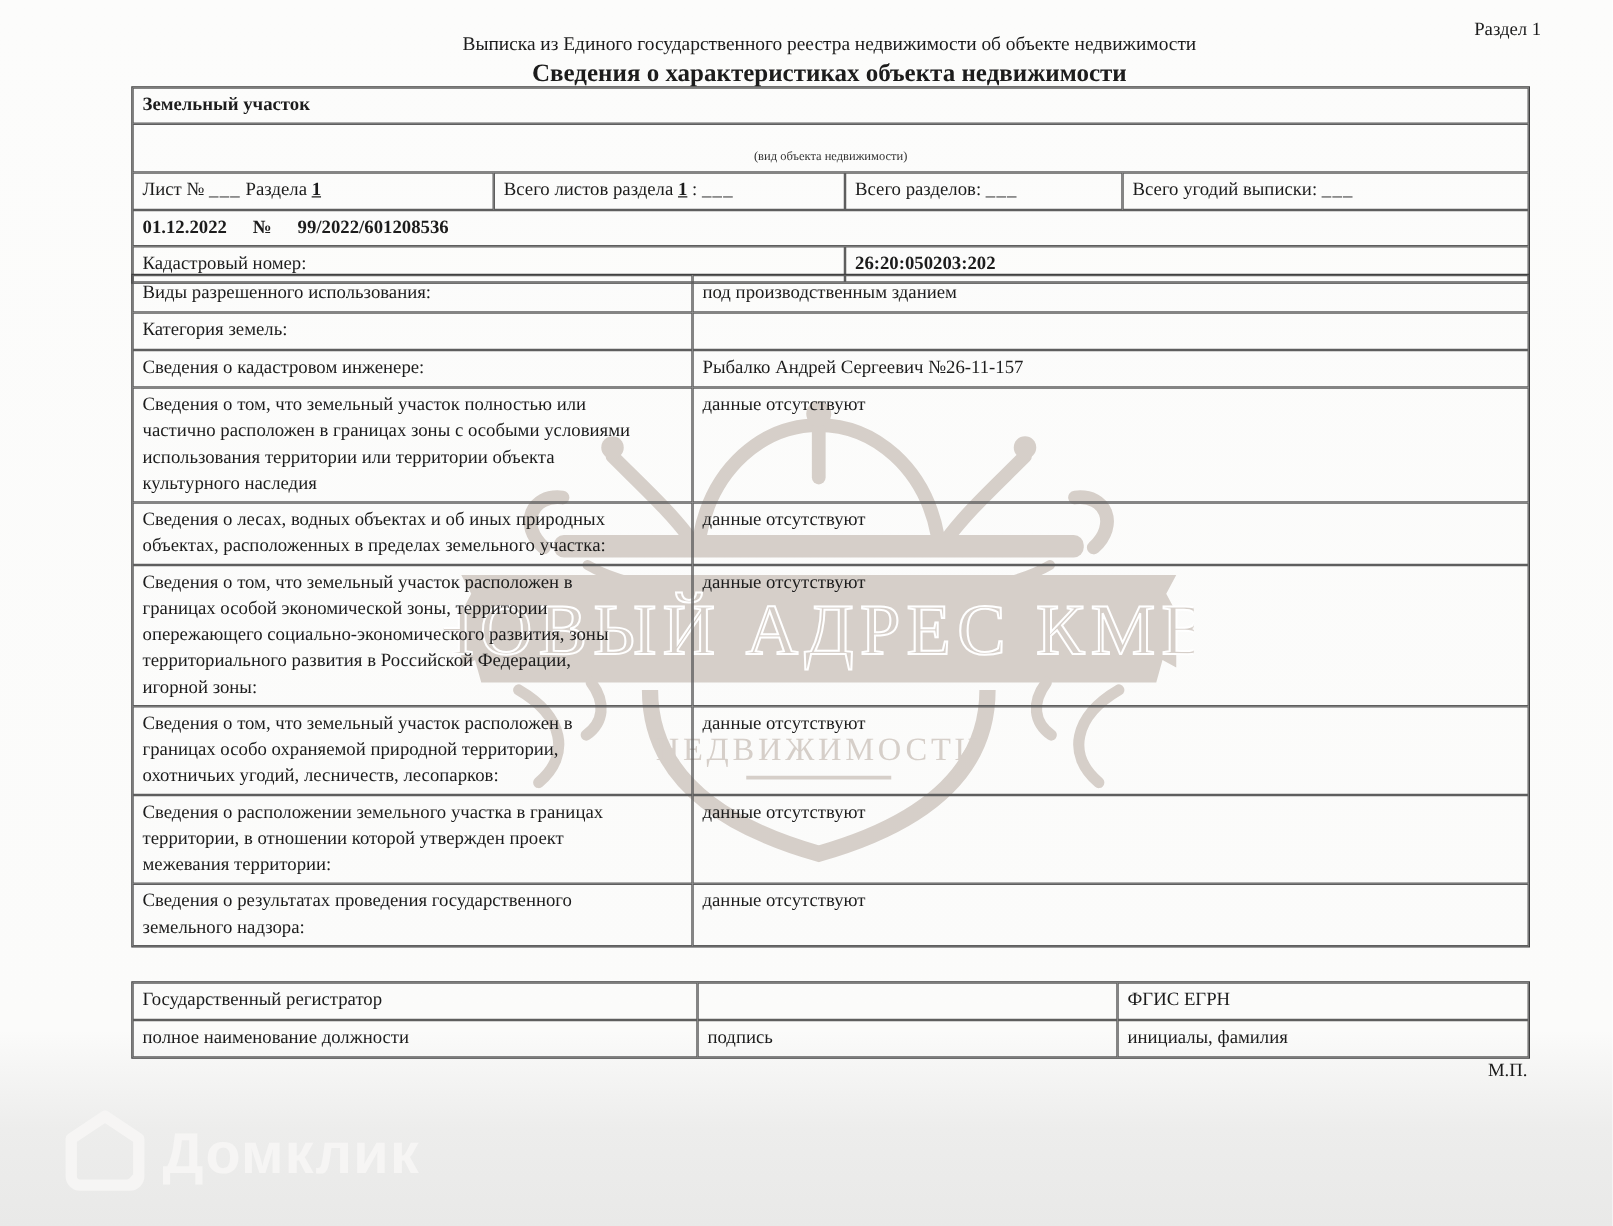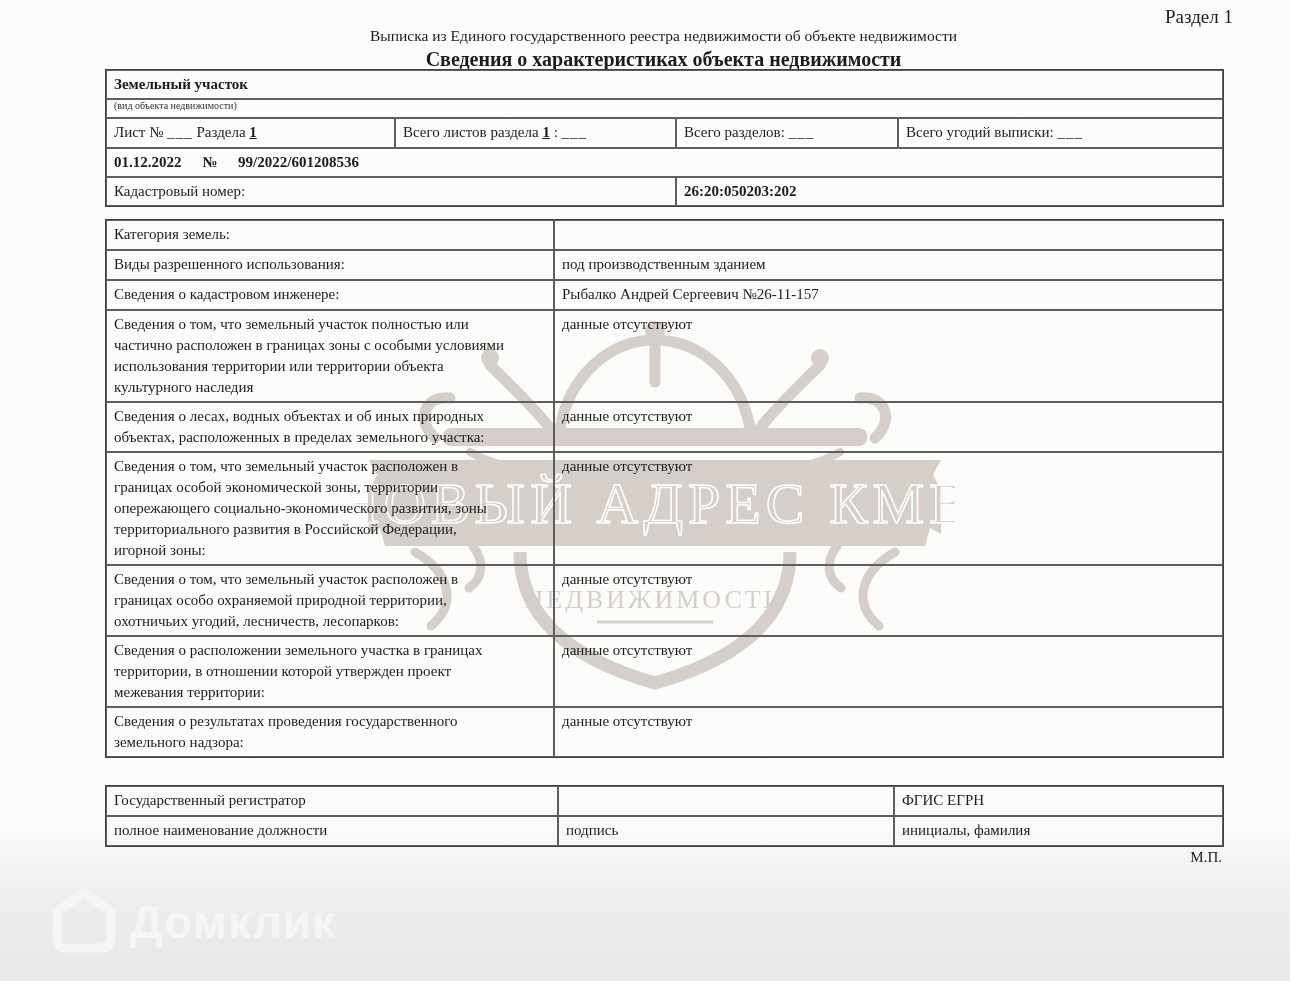--- a/index.html
+++ b/index.html
@@ -2,31 +2,31 @@
 <html><head>
 <meta charset="utf-8">
 <style>
   html,body{margin:0;padding:0}
   body{
     width:1290px;height:981px;position:relative;overflow:hidden;
     background:linear-gradient(180deg,#fcfcfb 0%,#fbfbfa 84%,#ededec 92%,#e9e9e8 100%);
     font-family:"Liberation Serif",serif;color:#1c1c1c;
   }
   .abs{position:absolute}
-  .section-label{top:6px;right:57px;font-size:19px}
+  .section-label{top:16px;right:57px;font-size:15px}
   .doc-title{top:27px;left:105px;width:1117px;text-align:center;font-size:15.5px}
   .doc-subtitle{top:48px;left:105px;width:1117px;text-align:center;font-size:20px;font-weight:bold}
 
   table{position:absolute;left:105px;width:1117px;border-collapse:separate;border-spacing:0;
         table-layout:fixed;border:1px solid #404040;z-index:2;background:transparent}
   td{border:1px solid #5e5e5e;padding:3px 7px;vertical-align:top;font-size:15px;line-height:21px;background:transparent}
   .b{font-weight:bold}
   .t-header{top:69px}
   .t-header td{height:18px}
-  .t-header .caption{font-size:10px;line-height:12px;height:14px;padding-top:0;color:#333}
+  .t-header .caption{text-align:center;font-size:10px;line-height:12px;height:14px;padding-top:20px;color:#333}
   .t-header .row-sheet td{height:22px}
   .num{font-weight:bold;text-decoration:underline}
   .blank{letter-spacing:1px}
   .gap{margin:0 17px}
 
   .t-main{top:219px}
   .t-main .lbl{white-space:pre-line}
   .t-main tr:nth-child(-n+3) td{height:22px}
 
   .t-sig{top:785px}
@@ -129,26 +129,26 @@
 </tbody>
   </table>
 
 <table class="t-main">
   <colgroup>
       <col style="width:448px">
       <col style="width:669px">
     </colgroup>
   <tbody>
       <tr>
+    <td class="lbl">Виды разрешенного использования:</td>
+    <td class="val">под производственным зданием</td>
+  </tr>
+  <tr>
     <td class="lbl">Категория земель:</td>
     <td class="val"></td>
-  </tr>
-  <tr>
-    <td class="lbl">Виды разрешенного использования:</td>
-    <td class="val">под производственным зданием</td>
   </tr>
   <tr>
     <td class="lbl">Сведения о кадастровом инженере:</td>
     <td class="val">Рыбалко Андрей Сергеевич №26-11-157</td>
   </tr>
   <tr>
     <td class="lbl">Сведения о том, что земельный участок полностью или
 частично расположен в границах зоны с особыми условиями
 использования территории или территории объекта
 культурного наследия</td>

